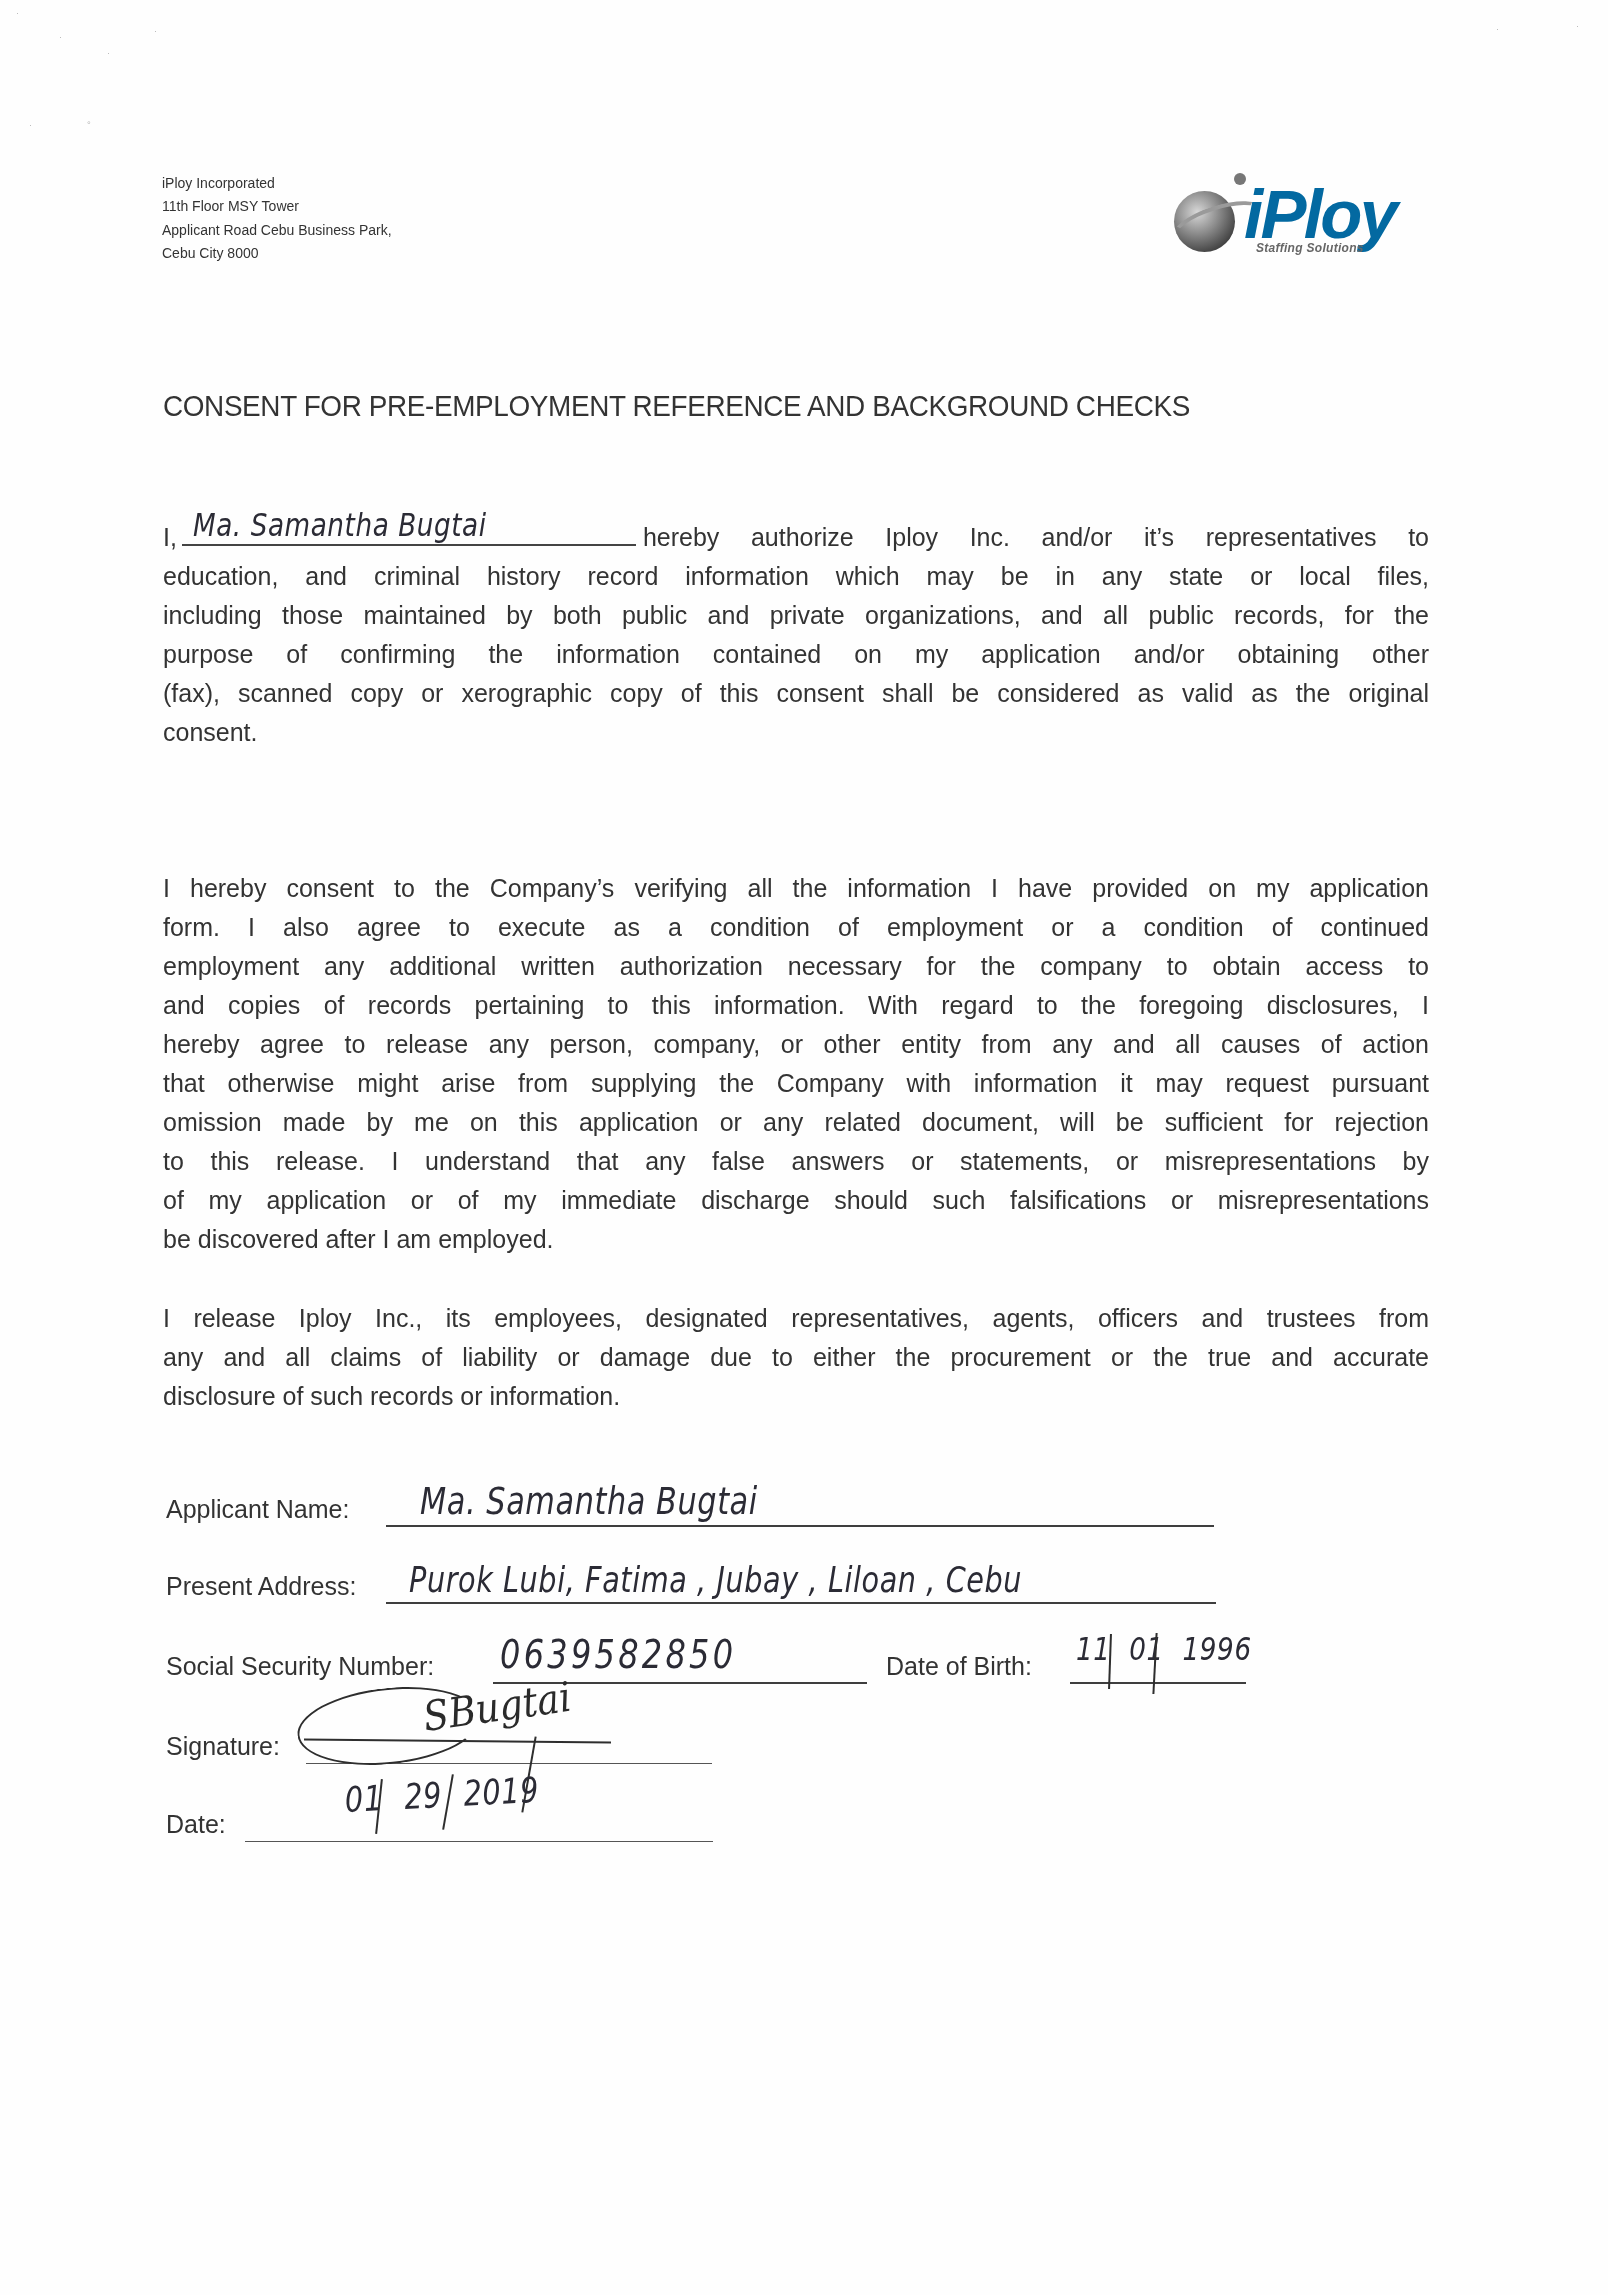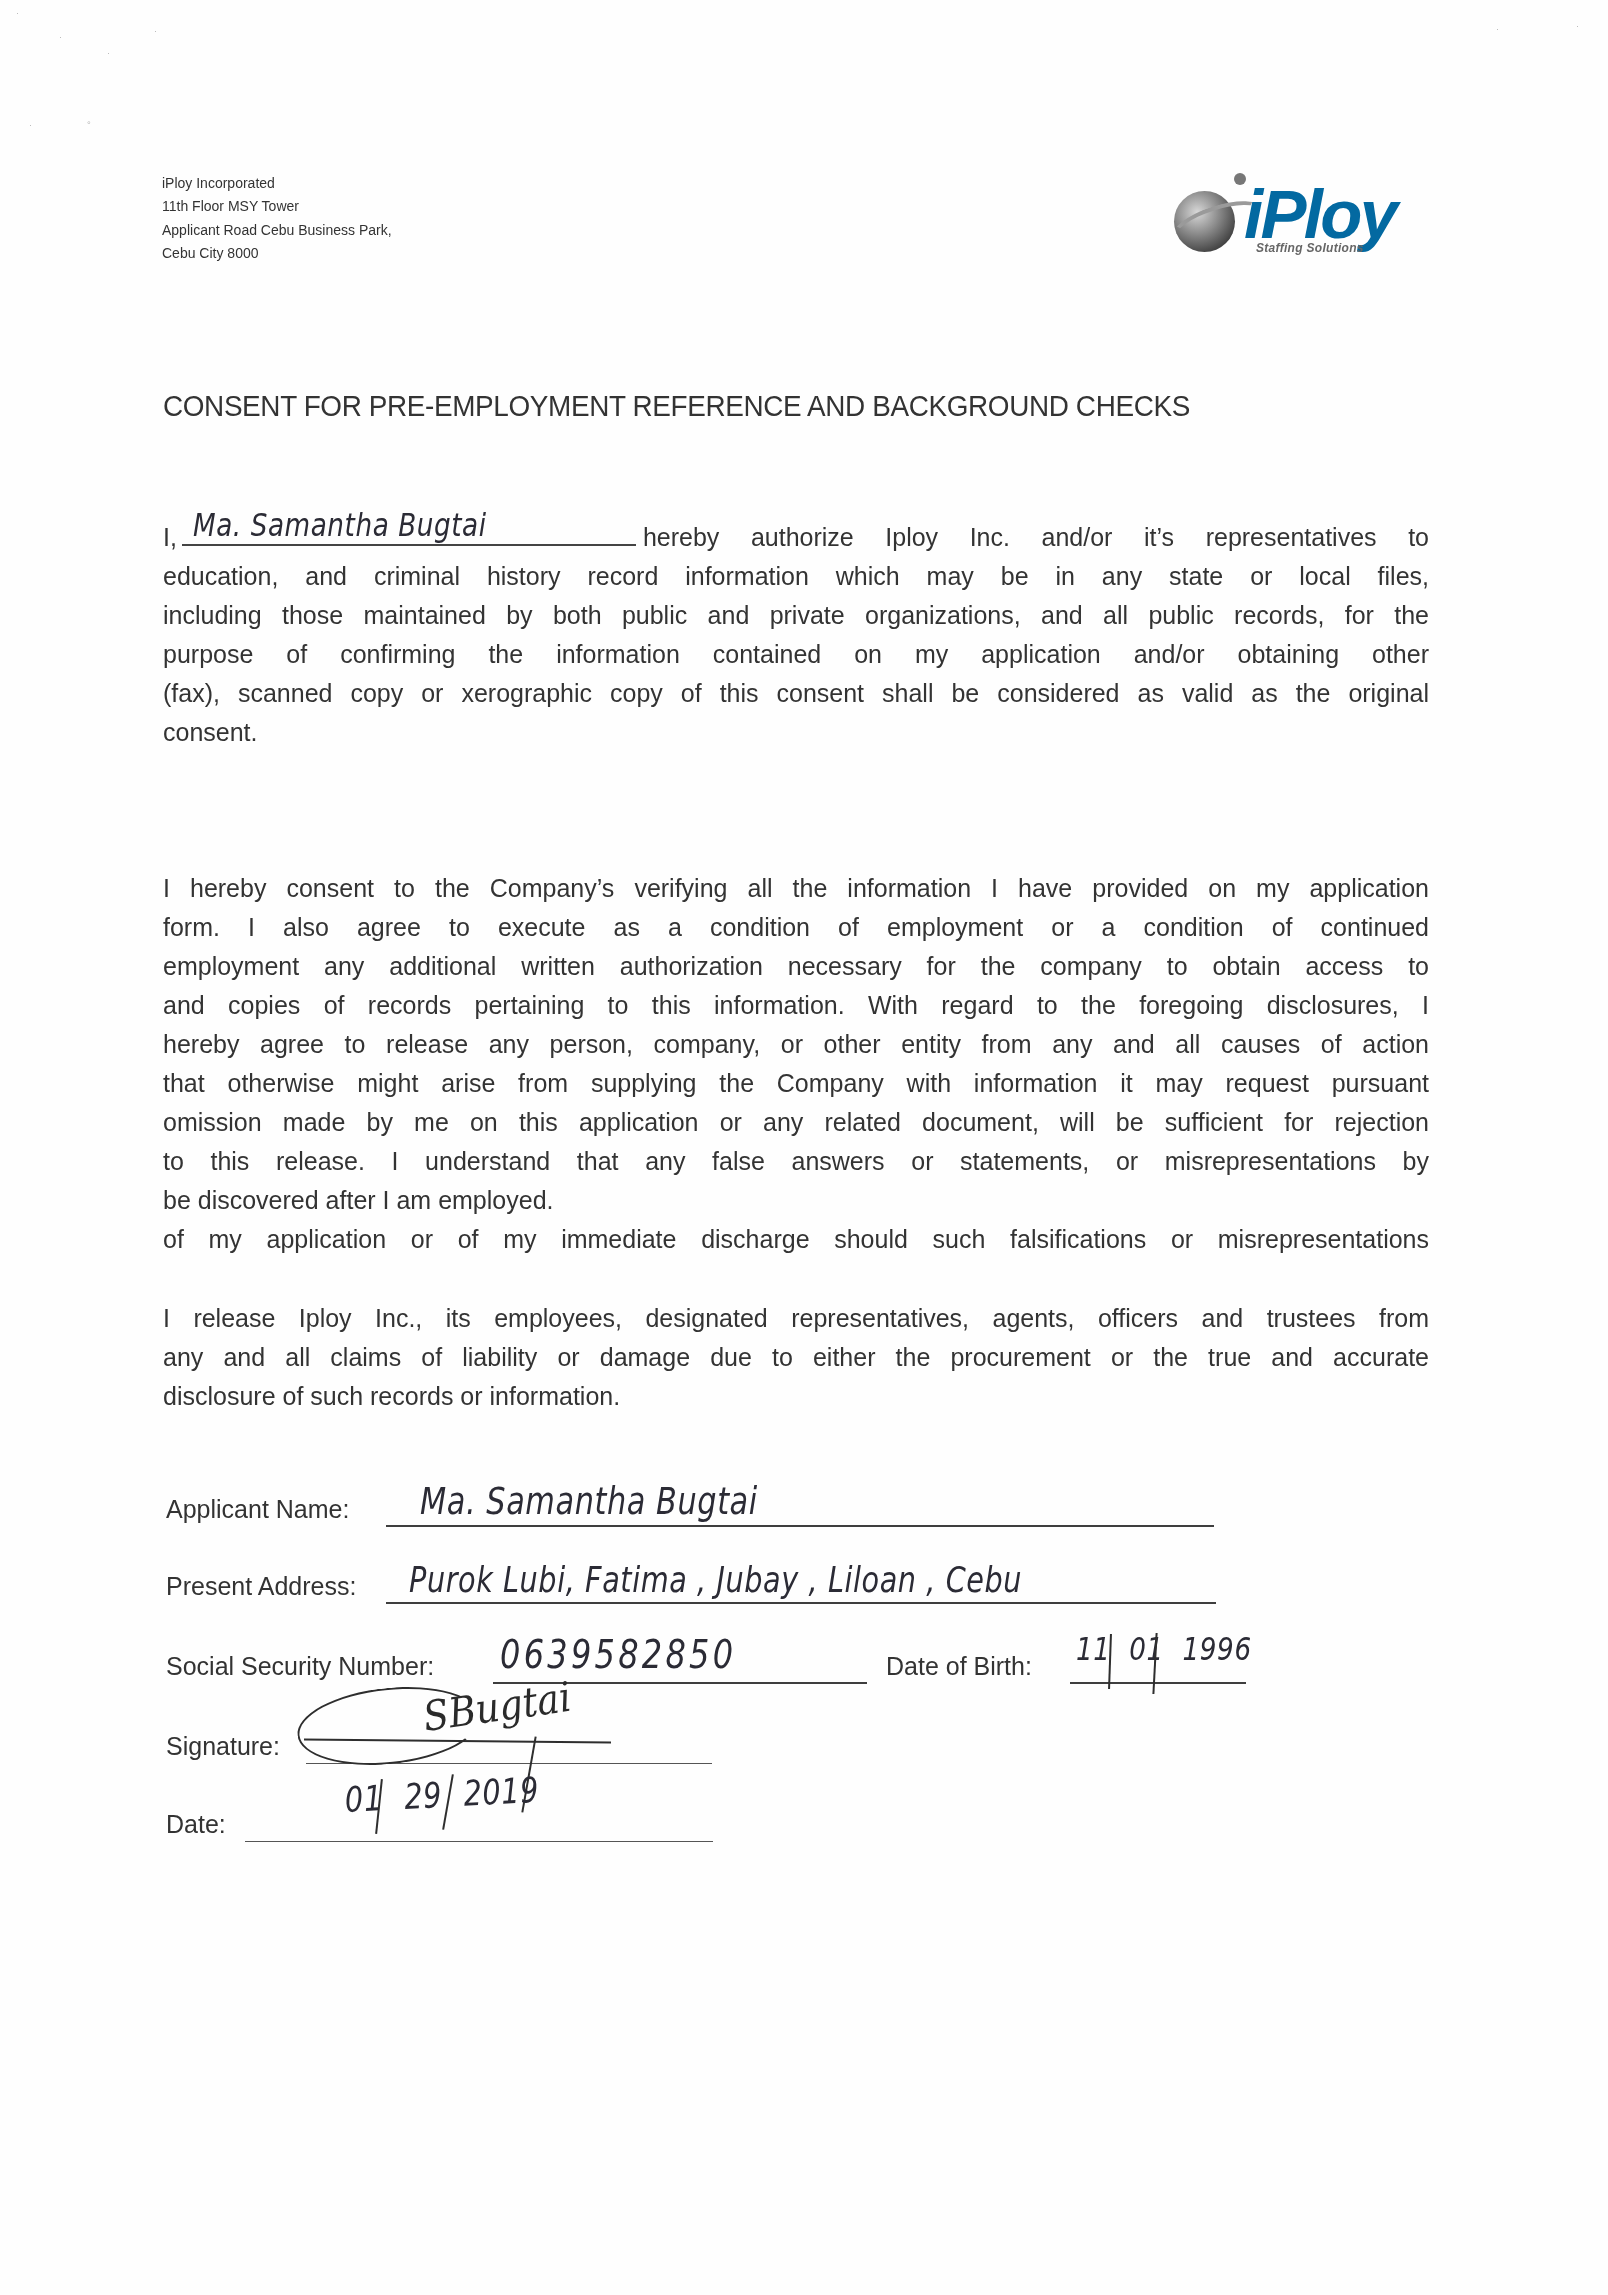--- a/index.html
+++ b/index.html
@@ -97,22 +97,22 @@
 
   <div class="body-text p2">
     <span class="line">I hereby consent to the Company’s verifying all the information I have provided on my application</span>
     <span class="line">form.  I also agree to execute as a condition of employment or a condition of continued</span>
     <span class="line">employment any additional written authorization necessary for the company to obtain access to</span>
     <span class="line">and copies of records pertaining to this information.  With regard to the foregoing disclosures, I</span>
     <span class="line">hereby agree to release any person, company, or other entity from any and all causes of action</span>
     <span class="line">that otherwise might arise from supplying the Company with information it may request pursuant</span>
     <span class="line">omission made by me on this application or any related document, will be sufficient for rejection</span>
     <span class="line">to this release.  I understand that any false answers or statements, or misrepresentations by</span>
+    <span class="line">of my application or of my immediate discharge should such falsifications or misrepresentations</span>
     <span class="line last">be discovered after I am employed.</span>
-    <span class="line">of my application or of my immediate discharge should such falsifications or misrepresentations</span>
   </div>
 
   <div class="body-text p3">
     <span class="line">I release Iploy Inc., its employees, designated representatives, agents, officers and trustees from</span>
     <span class="line">any and all claims of liability or damage due to either the procurement or the true and accurate</span>
     <span class="line last">disclosure of such records or information.</span>
   </div>
 
   <div class="field f-name">
     <span class="label">Applicant Name:</span>

